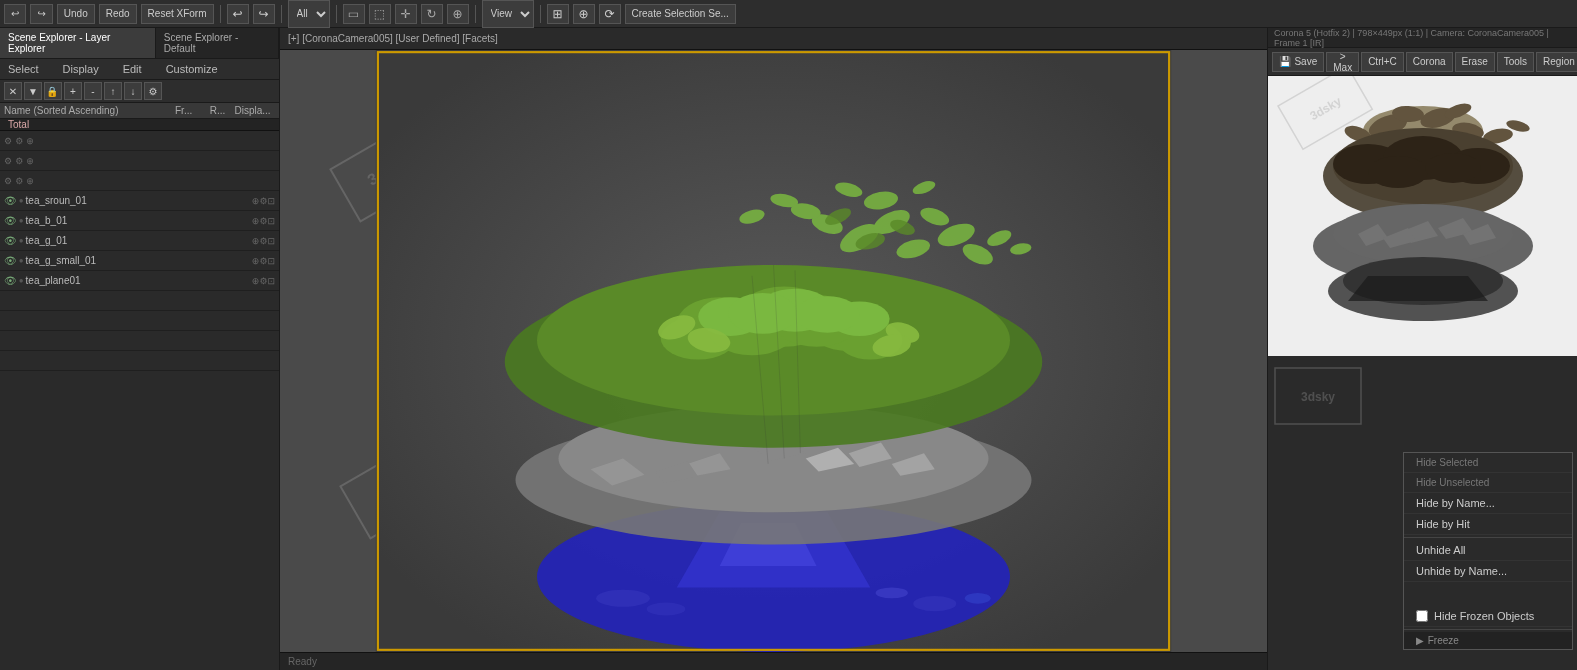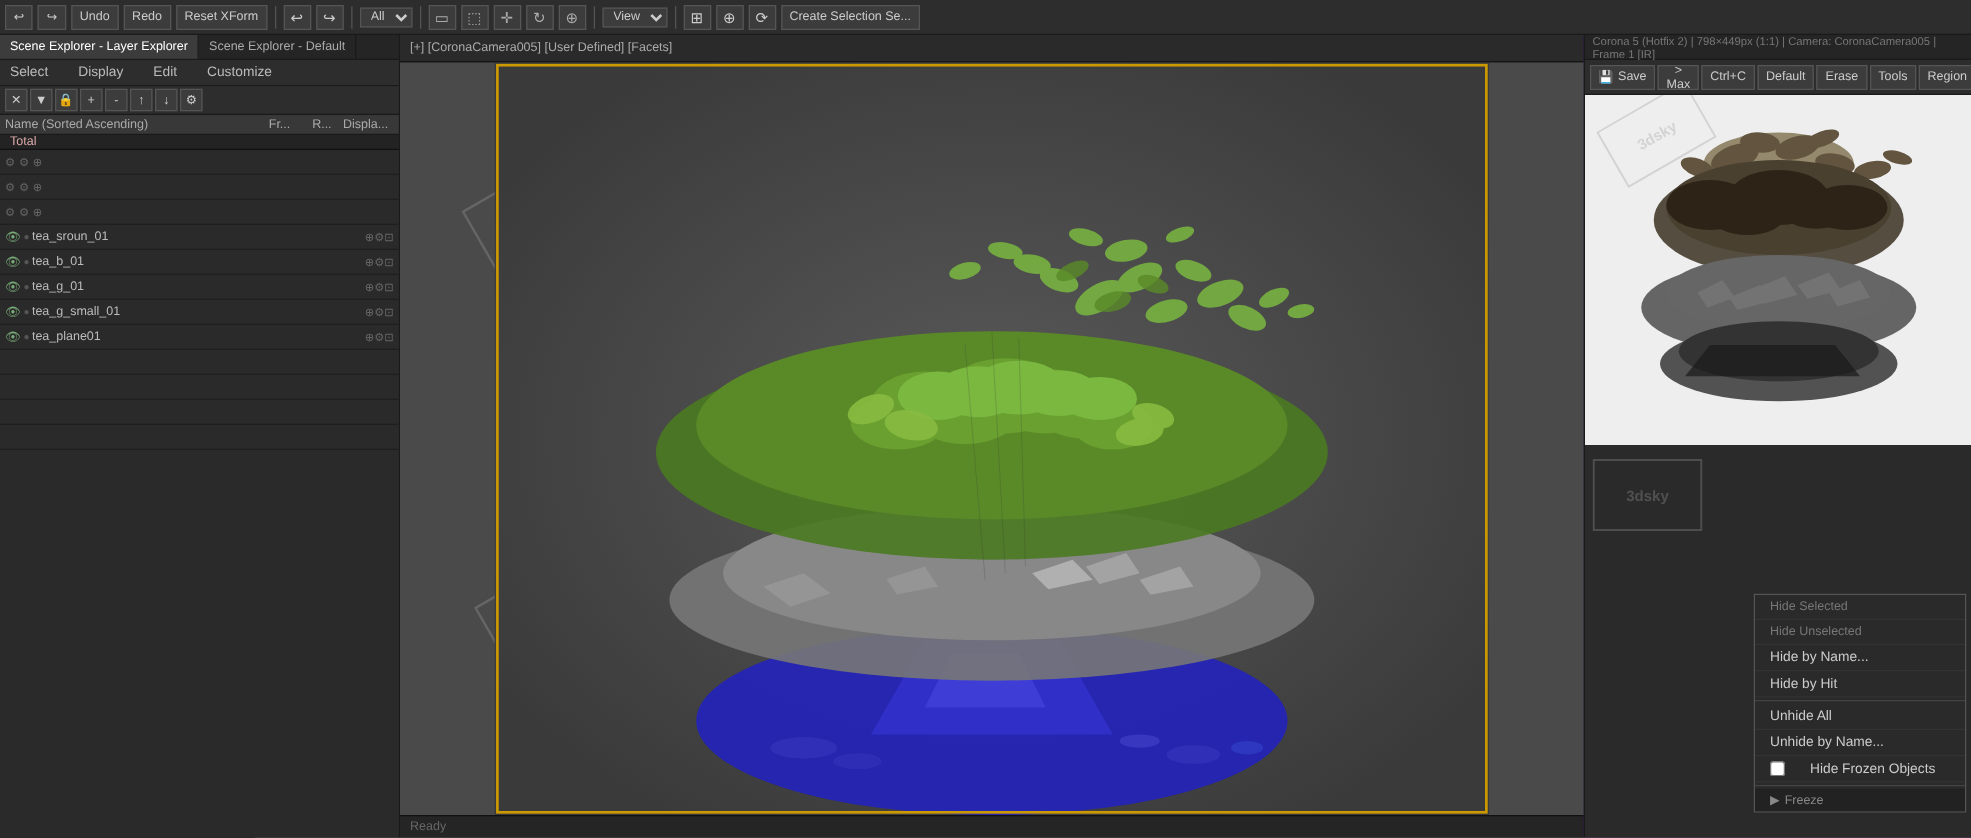--- a/index.html
+++ b/index.html
@@ -48,35 +48,35 @@
       align-items: center;
       justify-content: center;
       cursor: pointer;
       font-size: 12px;
     }
     .toolbar-dropdown {
       background: #3c3c3c;
       border: 1px solid #555;
       color: #ccc;
       font-size: 10px;
-      height: 16px;
+      height: 28px;
       padding: 0 4px;
       cursor: pointer;
     }
 
     
     .main-content {
       display: flex;
       flex: 1;
       overflow: hidden;
     }
 
     
     .left-panel {
-      width: 320px;
+      width: 280px;
       background: #2d2d2d;
       display: flex;
       flex-direction: column;
       border-right: 1px solid #1a1a1a;
       flex-shrink: 0;
     }
 
     .panel-tabs {
       display: flex;
       background: #252525;
@@ -594,21 +594,21 @@
         <span>💾</span>
         <span>Save</span>
       </button>
       <button class="render-btn">
         <span>&gt; Max</span>
       </button>
       <button class="render-btn">
         <span>Ctrl+C</span>
       </button>
       <button class="render-btn">
-        <span>Default</span>
+        <span>Corona</span>
       </button>
       <button class="render-btn">
         <span>Erase</span>
       </button>
       <button class="render-btn">
         <span>Tools</span>
       </button>
       <button class="render-btn">
         <span>Region</span>
       </button>
@@ -688,21 +688,21 @@
         <div class="context-menu-item">
           <span>Hide by Hit</span>
         </div>
         <div class="context-menu-separator"></div>
         <div class="context-menu-item">
           <span>Unhide All</span>
         </div>
         <div class="context-menu-item">
           <span>Unhide by Name...</span>
         </div>
-        <div class="context-menu-item" style="gap:20px;">
+        <div class="context-menu-item" style="gap:6px;margin-top:24px;">
           <input type="checkbox" style="width: 12px; height: 12px;">
           <span>Hide Frozen Objects</span>
         </div>
         <div class="context-separator" style="height:1px;background:#444;margin:2px 0;"></div>
         <div class="context-section-header">
           <span>▶</span>
           <span>Freeze</span>
         </div>
       </div>
     </div>

